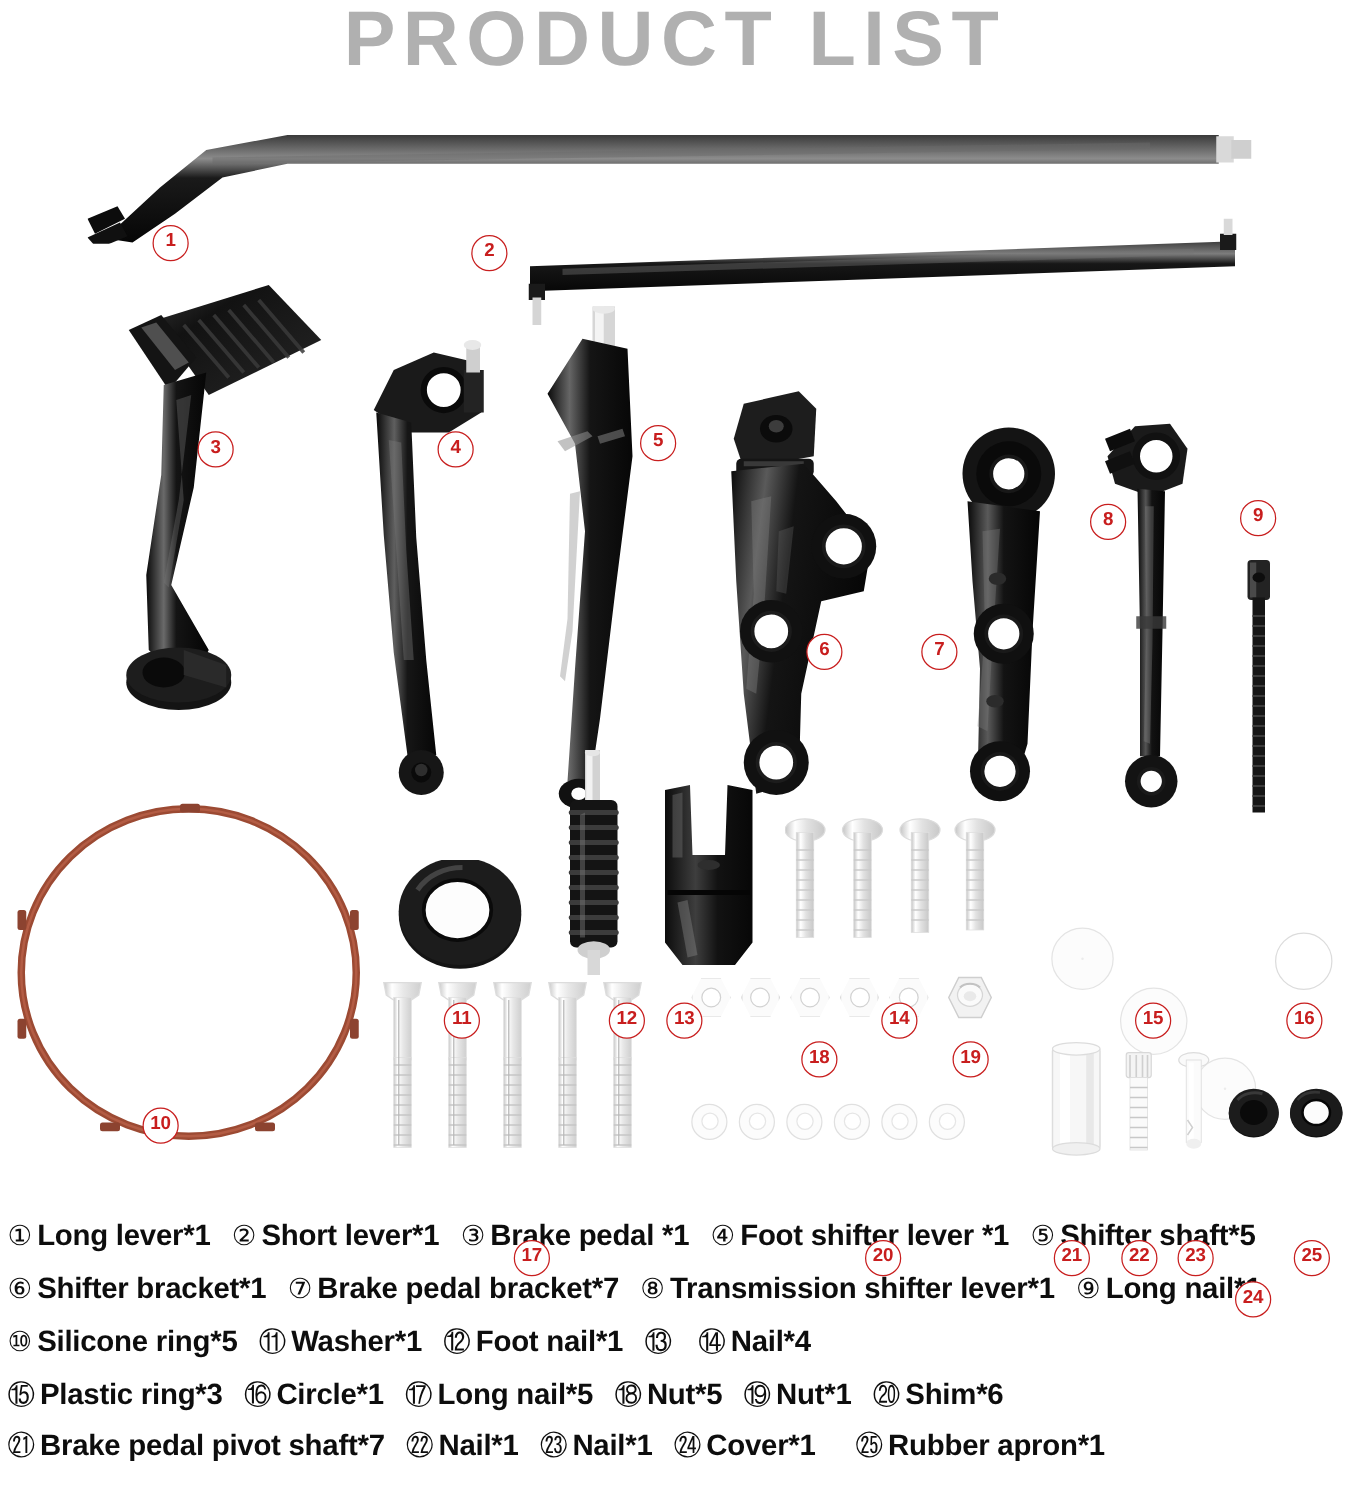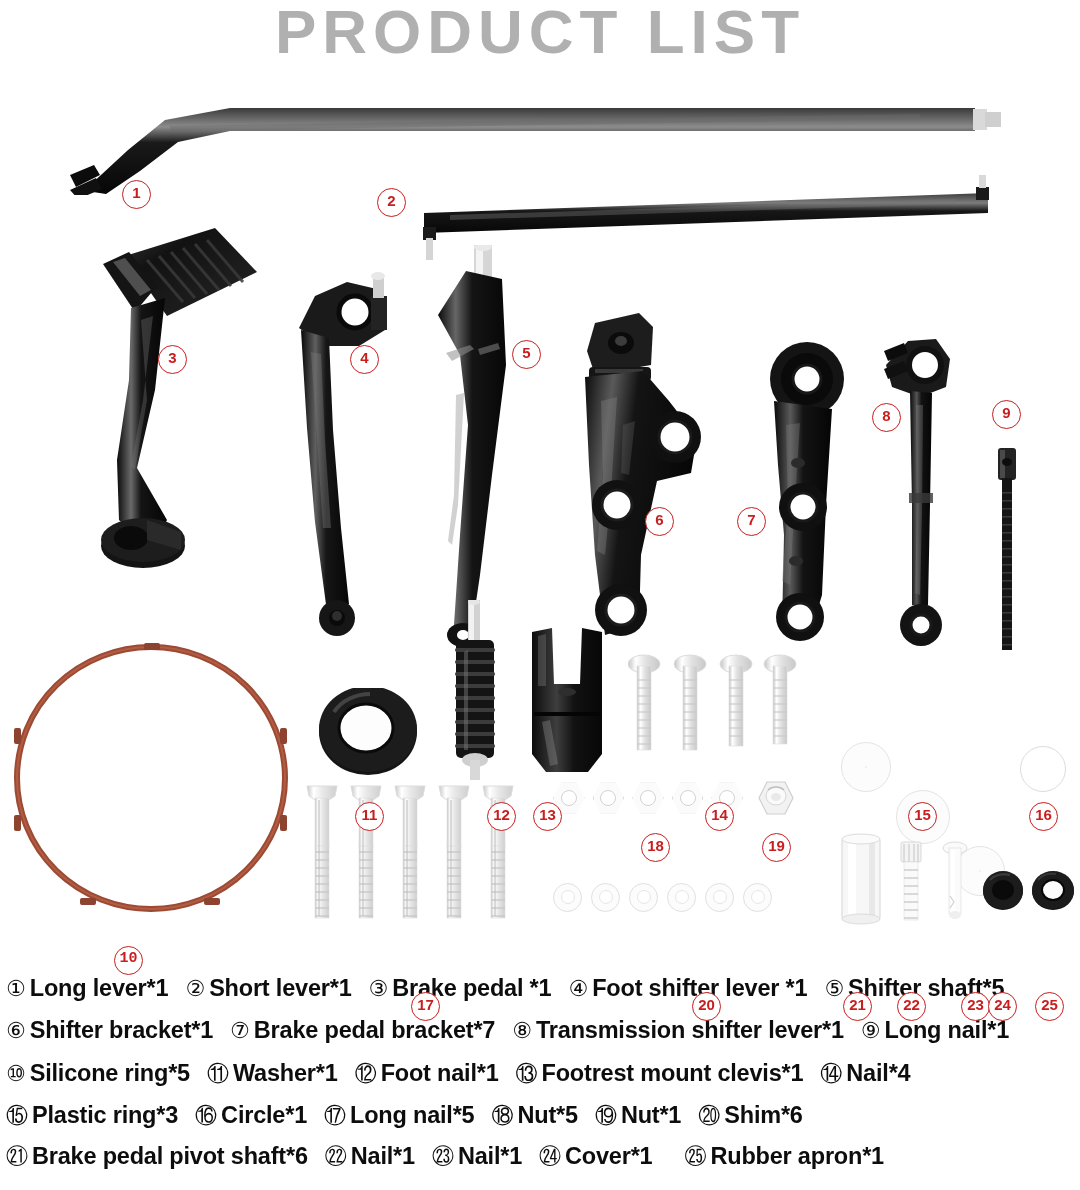--- a/index.html
+++ b/index.html
@@ -356,21 +356,21 @@
         <rect x="136" y="3" width="16" height="7" rx="2"></rect>
         <rect x="6" y="88" width="7" height="16" rx="2"></rect>
         <rect x="272" y="88" width="7" height="16" rx="2"></rect>
         <rect x="6" y="175" width="7" height="16" rx="2"></rect>
         <rect x="272" y="175" width="7" height="16" rx="2"></rect>
         <rect x="72" y="258" width="16" height="7" rx="2"></rect>
         <rect x="196" y="258" width="16" height="7" rx="2"></rect>
       </g>
     </svg>
   </div>
-  <div class="cal" style="left:114px;top:876px;font-family:Liberation Mono, monospace;">10</div>
+  <div class="cal" style="left:114px;top:816px;">10</div>
 
   <div class="part" style="left:318px;top:618px;width:100px;height:88px;">
     <svg width="100" height="88" viewBox="0 0 100 88">
       <ellipse cx="50" cy="44" rx="49" ry="43" fill="#141414"></ellipse>
       <ellipse cx="50" cy="41" rx="49" ry="43" fill="#1c1c1c"></ellipse>
       <ellipse cx="48" cy="40" rx="27" ry="24" fill="#fdfdfd"></ellipse>
       <ellipse cx="48" cy="40" rx="27" ry="24" fill="none" stroke="#0a0a0a" stroke-width="3"></ellipse>
       <path d="M16,24 C24,12 38,6 52,6" stroke="#6a6a6a" stroke-width="4" fill="none" opacity="0.5"></path>
     </svg>
   </div>
@@ -600,31 +600,31 @@
 
   <div class="part" style="left:942px;top:770px;width:26px;height:82px;">
     <svg width="26" height="82" viewBox="0 0 26 82">
       <ellipse cx="13" cy="8" rx="12" ry="6" fill="#fafafa" stroke="#dcdcdc"></ellipse>
       <rect x="7" y="8" width="12" height="66" fill="#fbfbfb" stroke="#dedede" stroke-width="0.7"></rect>
       <rect x="9" y="10" width="4" height="62" fill="#ffffff"></rect>
       <path d="M8,56 L12,62 L8,68" stroke="#d0d0d0" stroke-width="1.2" fill="none"></path>
       <ellipse cx="13" cy="75" rx="6" ry="4" fill="#efefef"></ellipse>
     </svg>
   </div>
-  <div class="cal" style="left:942px;top:922px;margin-left:19px;">23</div>
+  <div class="cal" style="left:942px;top:922px;">23</div>
 
   <div class="part" style="left:982px;top:800px;width:42px;height:42px;">
     <svg width="42" height="42" viewBox="0 0 42 42">
       <ellipse cx="21" cy="21" rx="20" ry="19" fill="#131313"></ellipse>
       <ellipse cx="21" cy="20" rx="20" ry="19" fill="#1c1c1c"></ellipse>
       <ellipse cx="21" cy="20" rx="11" ry="10" fill="#0a0a0a"></ellipse>
       <path d="M8,10 C12,5 20,3 28,5" stroke="#555" stroke-width="2.4" fill="none" opacity="0.5"></path>
     </svg>
   </div>
-  <div class="cal" style="left:988px;top:922px;">24</div>
+  <div class="cal" style="left:988px;top:955px;">24</div>
 
   <div class="part" style="left:1031px;top:800px;width:44px;height:42px;">
     <svg width="44" height="42" viewBox="0 0 44 42">
       <ellipse cx="22" cy="21" rx="21" ry="19" fill="#121212"></ellipse>
       <ellipse cx="22" cy="20" rx="21" ry="19" fill="#1b1b1b"></ellipse>
       <ellipse cx="22" cy="20" rx="11" ry="10" fill="#fcfcfc"></ellipse>
       <ellipse cx="22" cy="20" rx="11" ry="10" fill="none" stroke="#070707" stroke-width="2"></ellipse>
       <path d="M7,10 C11,5 18,3 25,4" stroke="#4e4e4e" stroke-width="2.2" fill="none" opacity="0.5"></path>
     </svg>
   </div>
@@ -684,21 +684,20 @@
     <span class="litem">
       <span class="lnum">⑪</span>
       <span class="ltxt">Washer*1</span>
     </span>
     <span class="litem">
       <span class="lnum">⑫</span>
       <span class="ltxt">Foot nail*1</span>
     </span>
     <span class="litem">
       <span class="lnum">⑬</span>
-      <span class="ltxt">Footrest mount clevis*1</span>
     </span>
     <span class="litem">
       <span class="lnum">⑭</span>
       <span class="ltxt">Nail*4</span>
     </span>
   </div>
 
   <div class="lrow">
     <span class="litem">
       <span class="lnum">⑮</span>
@@ -722,21 +721,21 @@
     </span>
     <span class="litem">
       <span class="lnum">⑳</span>
       <span class="ltxt">Shim*6</span>
     </span>
   </div>
 
   <div class="lrow">
     <span class="litem">
       <span class="lnum">㉑</span>
-      <span class="ltxt">Brake pedal pivot shaft*6</span>
+      <span class="ltxt">Brake pedal pivot shaft*7</span>
     </span>
     <span class="litem">
       <span class="lnum">㉒</span>
       <span class="ltxt">Nail*1</span>
     </span>
     <span class="litem">
       <span class="lnum">㉓</span>
       <span class="ltxt">Nail*1</span>
     </span>
     <span class="litem" style="margin-right:32px;">

